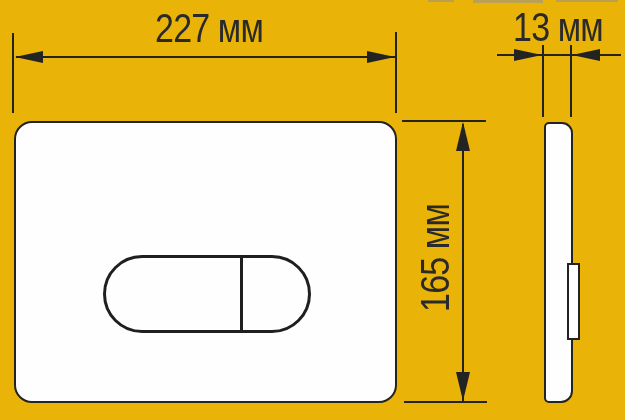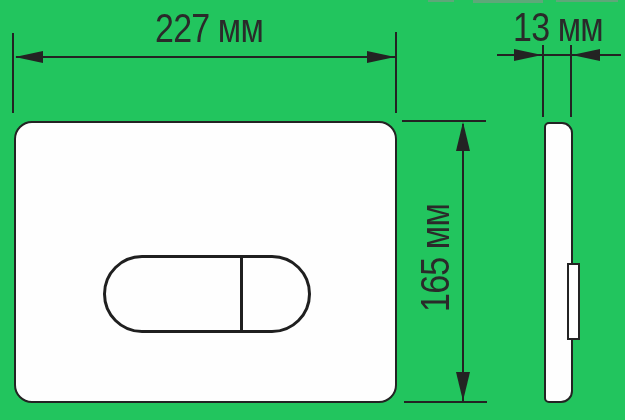--- a/index.html
+++ b/index.html
@@ -1,18 +1,18 @@
 <!DOCTYPE html>
 <html><head>
 <meta charset="utf-8">
 <style>
   html,body{margin:0;padding:0;background:#ffffff;}
   .canvas{
     position:relative;width:625px;height:420px;
-    background:#22c55e;overflow:hidden;
+    background:#eab308;overflow:hidden;
     font-family:"Liberation Sans", sans-serif;
   }
   .dim-label{
     position:absolute;color:#2a2a2a;font-size:40px;line-height:1;
     letter-spacing:-1px;white-space:nowrap;
     transform:translateX(-50%) scaleX(0.85);
   }
   .dim-label.rot{
     transform:translate(-50%,-50%) rotate(-90deg) scaleX(0.85);
   }

